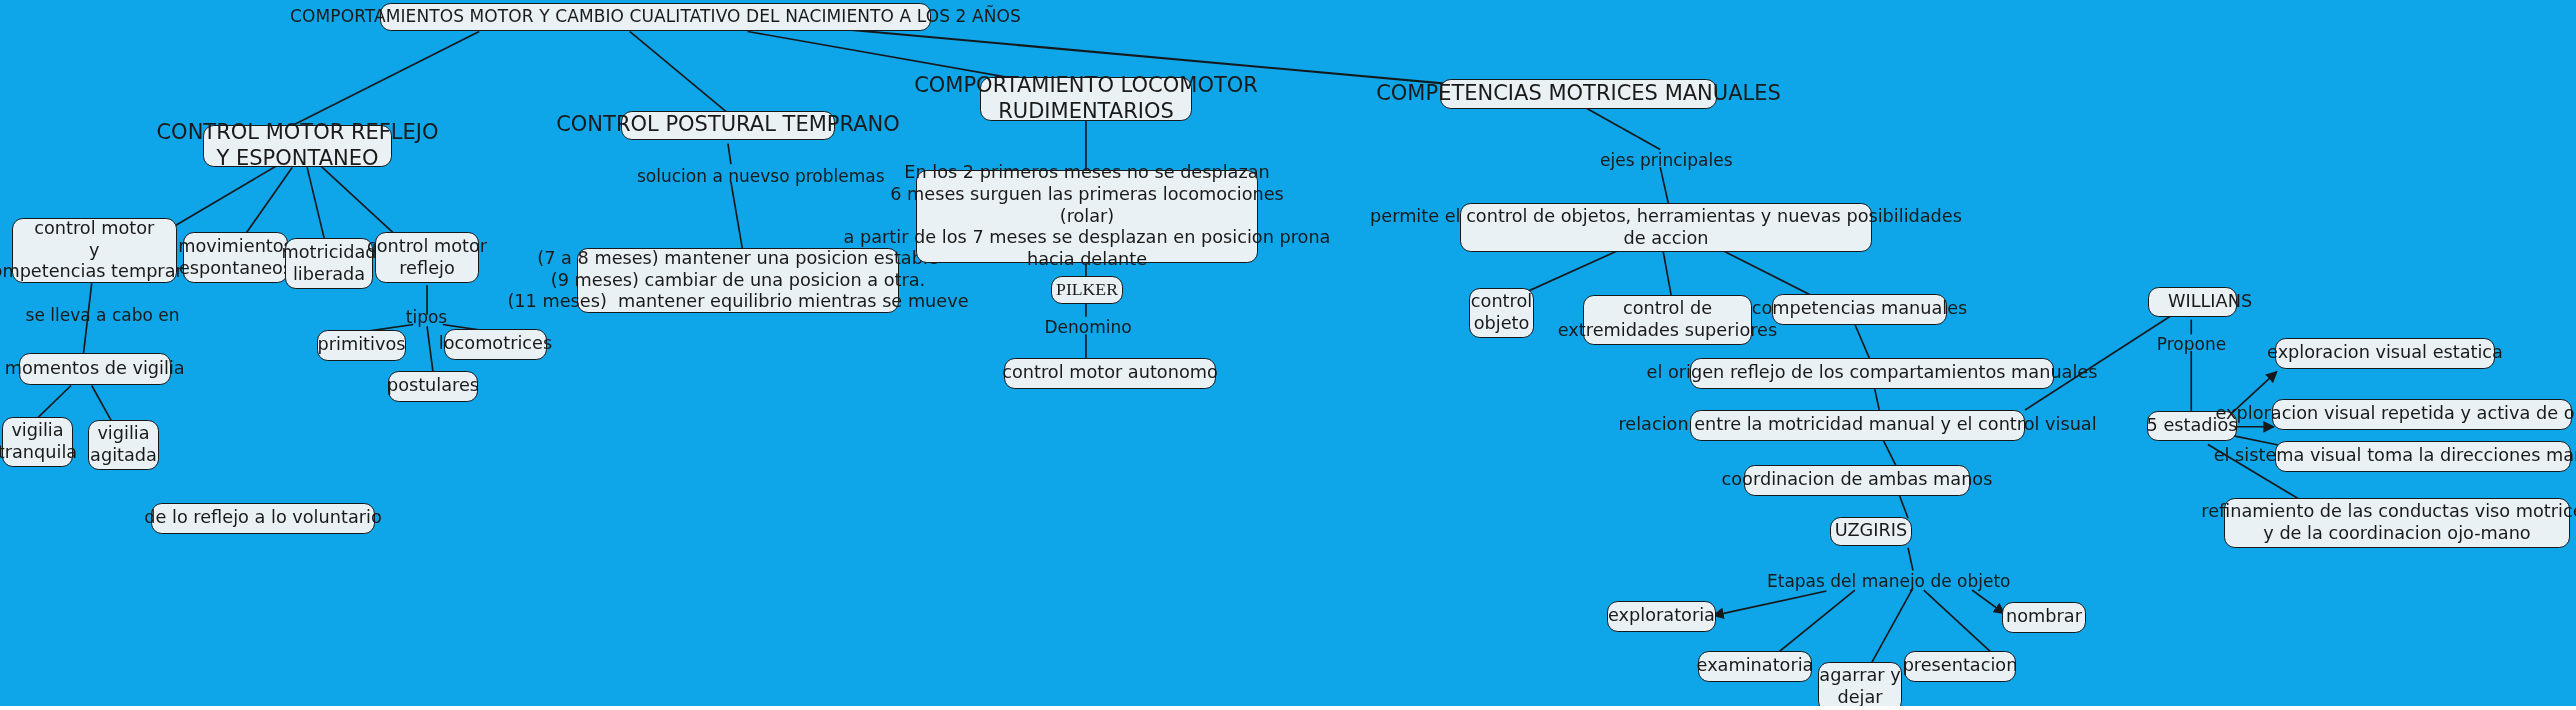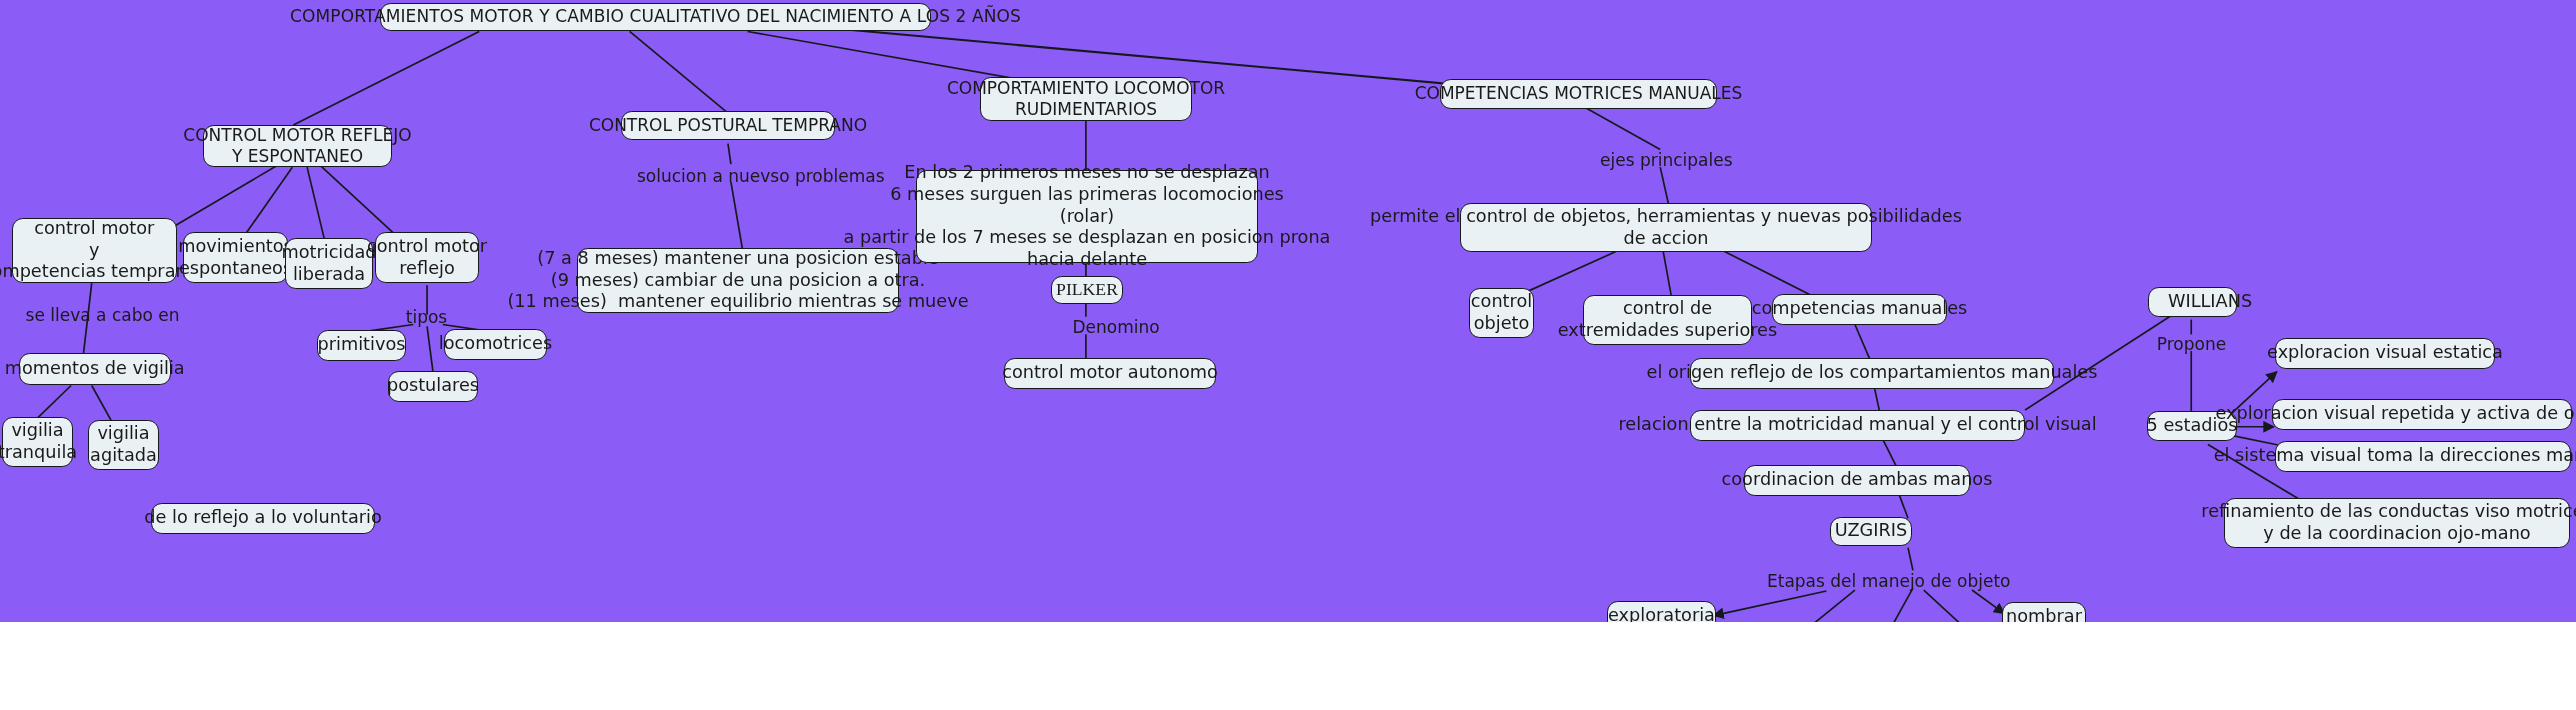--- a/index.html
+++ b/index.html
@@ -7,22 +7,22 @@
     padding: 0;
     background: #ffffff;
   }
   body {
     font-family: "DejaVu Sans", sans-serif;
     color: #1a1a1a;
   }
   #canvas {
     position: relative;
     width: 2576px;
-    height: 622px;
-    background: #8b5cf6;
+    height: 706px;
+    background: #0ea5e9;
     overflow: hidden;
   }
   #edges {
     position: absolute;
     left: 0;
     top: 0;
     width: 2576px;
     height: 710px;
     pointer-events: none;
   }
@@ -39,21 +39,21 @@
     line-height: 1.23;
     padding: 3px 8.9px;
     white-space: pre;
     z-index: 2;
   }
   .node.root {
     font-size: 17px;
     letter-spacing: 0.1px;
   }
   .node.branch {
-    font-size: 17px;
+    font-size: 21px;
   }
   .node.body {
     font-size: 17.7px;
   }
   .label {
     position: absolute;
     font-size: 17px;
     color: #1a1a1a;
     background: transparent;
     white-space: pre;
@@ -184,21 +184,21 @@
 (11 meses)  mantener equilibrio mientras se mueve</div>
 
   <div class="node body" style="left:916px; top:170px; width:342px; height:93px;">En los 2 primeros meses no se desplazan
 6 meses surguen las primeras locomociones
 (rolar)
 a partir de los 7 meses se desplazan en posicion prona
 hacia delante</div>
 
   <div class="node body" style="left:1051px; top:276px; width:72px; height:27.5px;font-family:Liberation Serif, serif;">PILKER</div>
 
-  <div class="label" style="left:1037px; top:317px; width:102px;margin-left:28px;">Denomino</div>
+  <div class="label" style="left:1037px; top:317px; width:102px;">Denomino</div>
 
   <div class="node body" style="left:1004px; top:358px; width:212px; height:30.5px;">control motor autonomo</div>
 
   <div class="label" style="left:1600px; top:150px; width:122px;">ejes principales</div>
 
   <div class="node body" style="left:1460px; top:203px; width:412px; height:49px;">permite el control de objetos, herramientas y nuevas posibilidades
 de accion</div>
 
   <div class="node body" style="left:1469px; top:288px; width:65px; height:50px;">control
 objeto</div>

